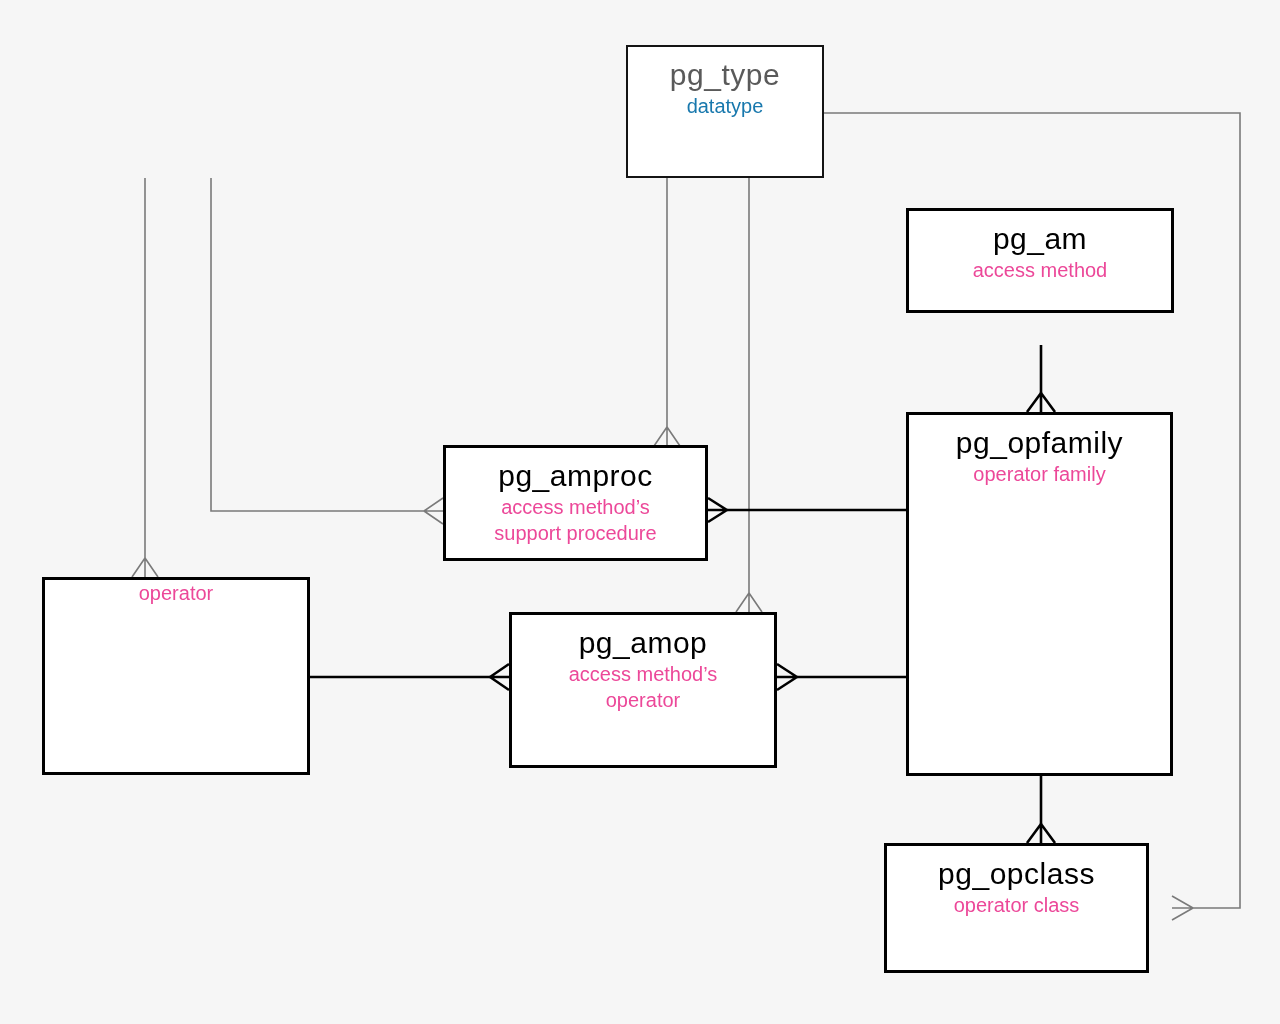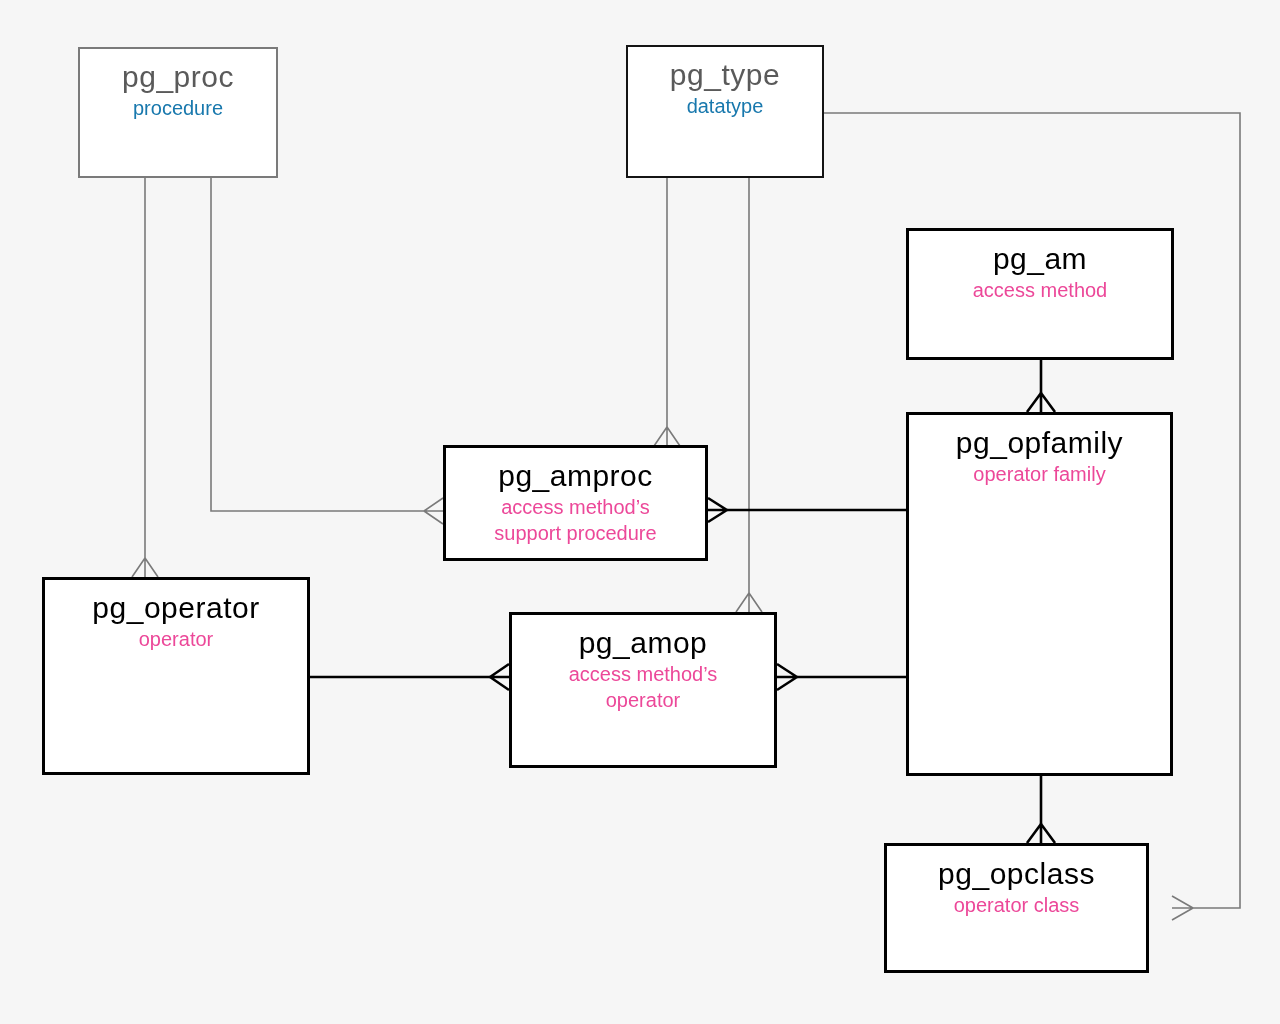--- a/index.html
+++ b/index.html
@@ -85,47 +85,42 @@
         <path d="M310,677 L490,677"></path>
         <path d="M490,677 L509,664 M490,677 L509,677 M490,677 L509,690"></path>
       </g>
       <g>
         <path d="M1041,776 L1041,824"></path>
         <path d="M1041,824 L1027,843 M1041,824 L1041,843 M1041,824 L1055,843"></path>
       </g>
     </g>
   </svg>
 
-  <div class="entity ext-gray" style="left:78px;top:47px;width:200px;height:131px">
-    <div class="etitle">pg_proc</div>
-    <div class="esub">procedure</div>
-  </div>
 
   <div class="entity ext-dark" style="left:626px;top:45px;width:198px;height:133px">
     <div class="etitle">pg_type</div>
     <div class="esub">datatype</div>
   </div>
 
-  <div class="entity main" style="left:906px;top:228px;width:268px;height:132px">
+  <div class="entity main" style="left:906px;top:208px;width:268px;height:105px">
     <div class="etitle">pg_am</div>
     <div class="esub">access method</div>
   </div>
 
   <div class="entity main" style="left:443px;top:445px;width:265px;height:116px">
     <div class="etitle">pg_amproc</div>
     <div class="esub narrow">access method’s support procedure</div>
   </div>
 
   <div class="entity main" style="left:906px;top:412px;width:267px;height:364px">
     <div class="etitle">pg_opfamily</div>
     <div class="esub">operator family</div>
   </div>
 
   <div class="entity main" style="left:42px;top:577px;width:268px;height:198px">
-    <div class="etitle">pg_operator</div>
     <div class="esub">operator</div>
   </div>
 
   <div class="entity main" style="left:509px;top:612px;width:268px;height:156px">
     <div class="etitle">pg_amop</div>
     <div class="esub narrow">access method’s operator</div>
   </div>
 
   <div class="entity main" style="left:884px;top:843px;width:265px;height:130px">
     <div class="etitle">pg_opclass</div>

